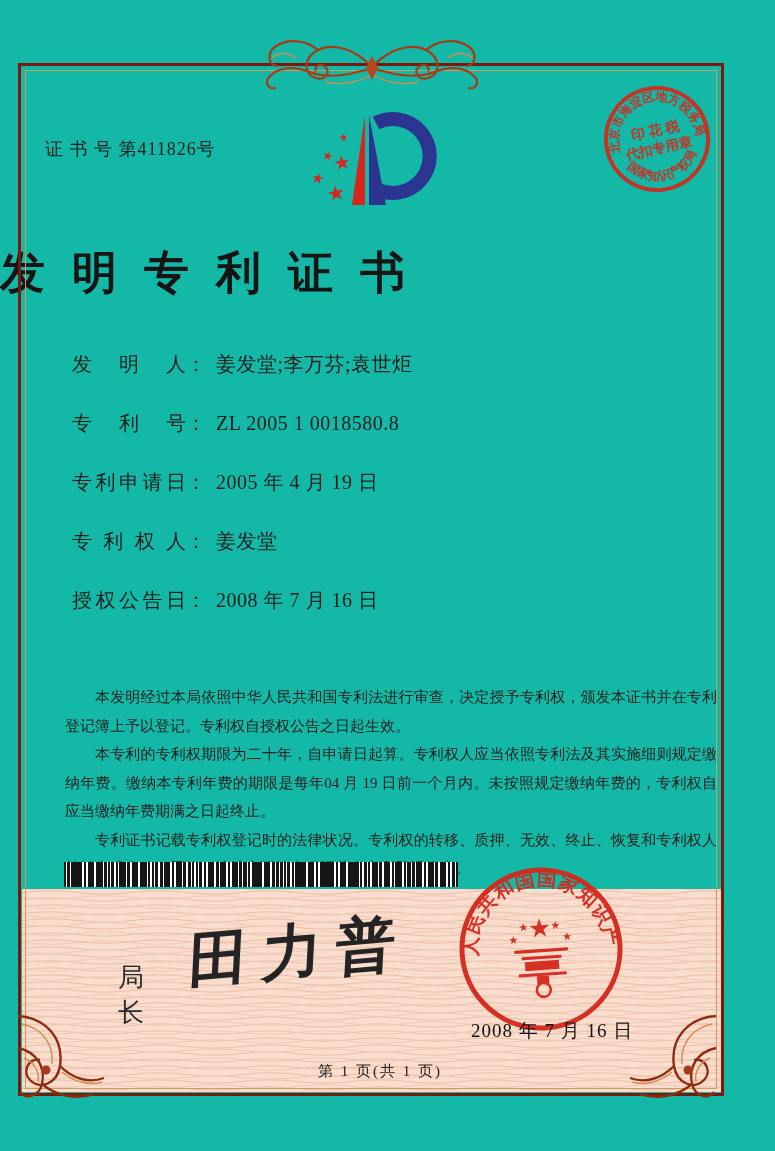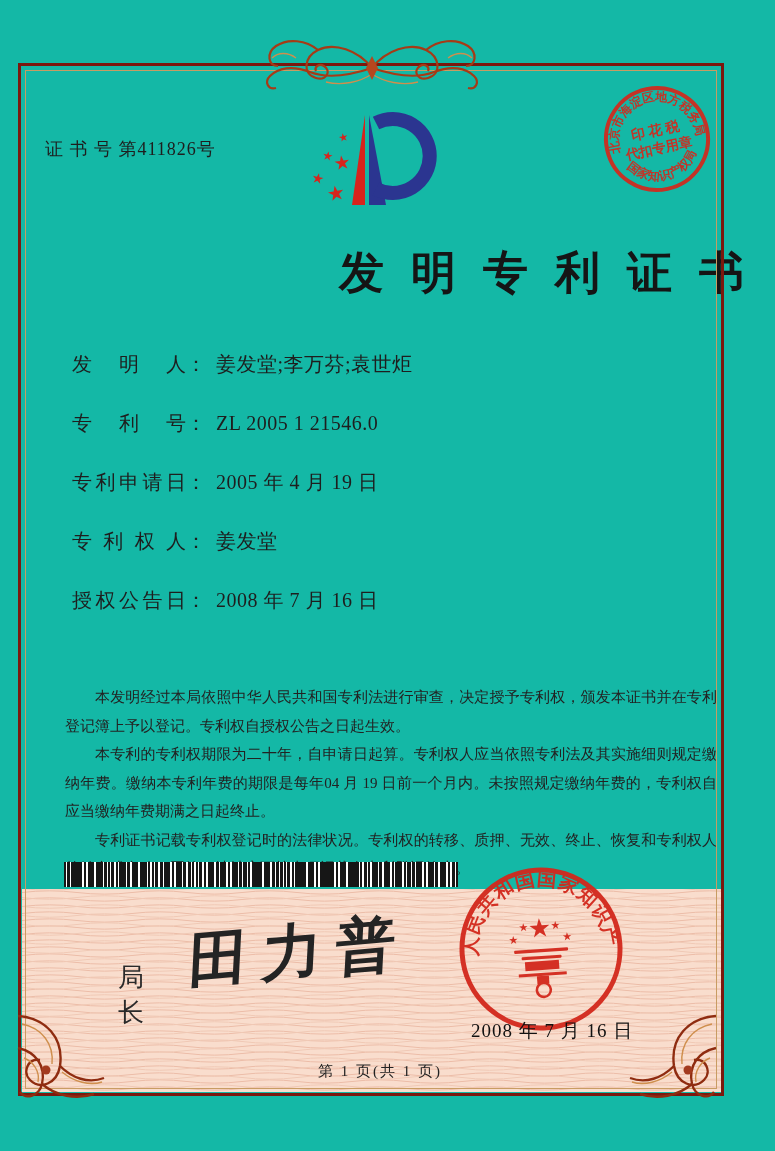--- a/index.html
+++ b/index.html
@@ -17,21 +17,21 @@
   .ornament-top{position:absolute; left:226px; top:22px; z-index:4;}
   .corner-fl{position:absolute; z-index:4;}
   .corner-bl{left:2px; top:1008px;}
   .corner-br{left:612px; top:1008px; transform:scaleX(-1);}
   
   .band{position:absolute; left:22px; top:889px; width:700px; height:203px; z-index:1;}
   
   .cert-no{position:absolute; left:45px; top:137px; font-size:18px; letter-spacing:1px; z-index:2;}
   .logo{position:absolute; left:296px; top:103px; z-index:2;}
   .tax-stamp{position:absolute; left:590px; top:72px; z-index:5;}
-  .doc-title{position:absolute; left:0; top:243px; width:744px; text-align:right; z-index:2;}
+  .doc-title{position:absolute; left:0; top:243px; width:744px; text-align:left; z-index:2;}
   .doc-title span{font-size:45px; font-weight:bold; letter-spacing:27px; margin-right:-27px; color:#151515;}
   
   .fields{position:absolute; left:72px; top:351px; width:620px; z-index:2;}
   .frow{height:59px; font-size:20px;}
   .flabel{display:inline-block; width:114px; text-align:justify; text-align-last:justify; vertical-align:top;}
   .fcolon{display:inline-block; margin-right:10px;}
   .fvalue{letter-spacing:0.5px;}
   
   .bodytext{position:absolute; left:65px; top:683px; width:652px; z-index:2;
     font-size:15px; line-height:28.5px; text-align:justify; color:#222;}
@@ -164,21 +164,21 @@
 
   <div class="doc-title">
     <span>发明专利证书</span>
   </div>
 
   <div class="fields">
     <div class="frow">
       <span class="flabel">发明人</span><span class="fcolon">：</span><span class="fvalue">姜发堂;李万芬;袁世炬</span>
     </div>
     <div class="frow">
-      <span class="flabel">专利号</span><span class="fcolon">：</span><span class="fvalue">ZL 2005 1 21546.0</span>
+      <span class="flabel">专利号</span><span class="fcolon">：</span><span class="fvalue">ZL 2005 1 0018580.8</span>
     </div>
     <div class="frow">
       <span class="flabel">专利申请日</span><span class="fcolon">：</span><span class="fvalue">2005 年 4 月 19 日</span>
     </div>
     <div class="frow">
       <span class="flabel">专利权人</span><span class="fcolon">：</span><span class="fvalue">姜发堂</span>
     </div>
     <div class="frow">
       <span class="flabel">授权公告日</span><span class="fcolon">：</span><span class="fvalue">2008 年 7 月 16 日</span>
     </div>

